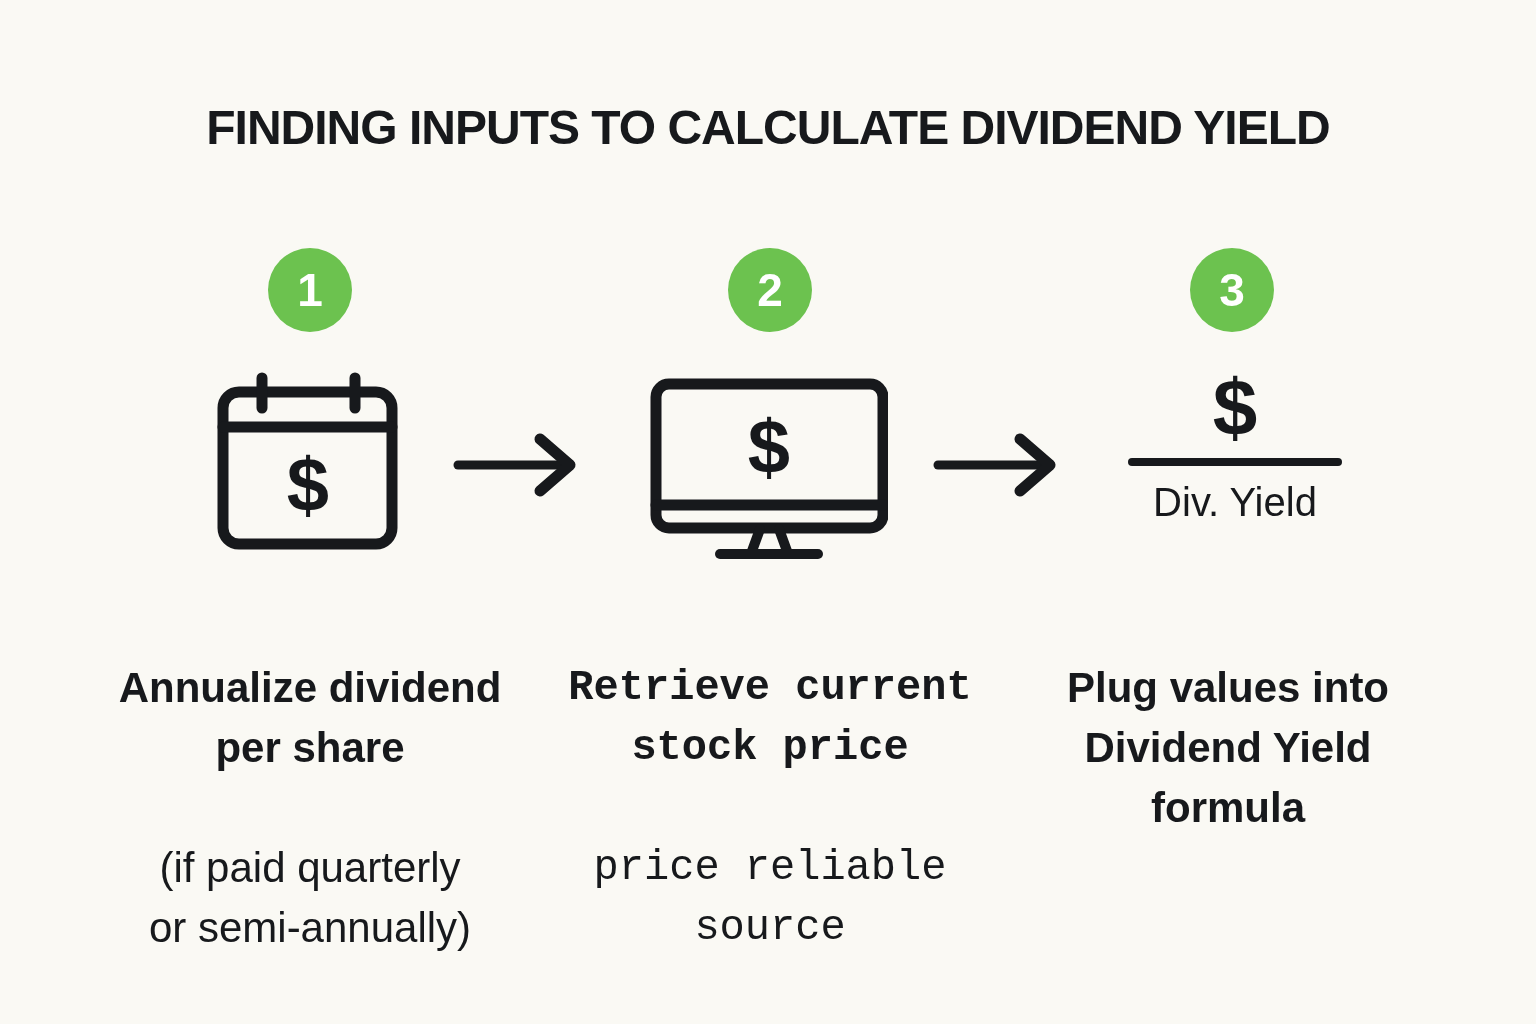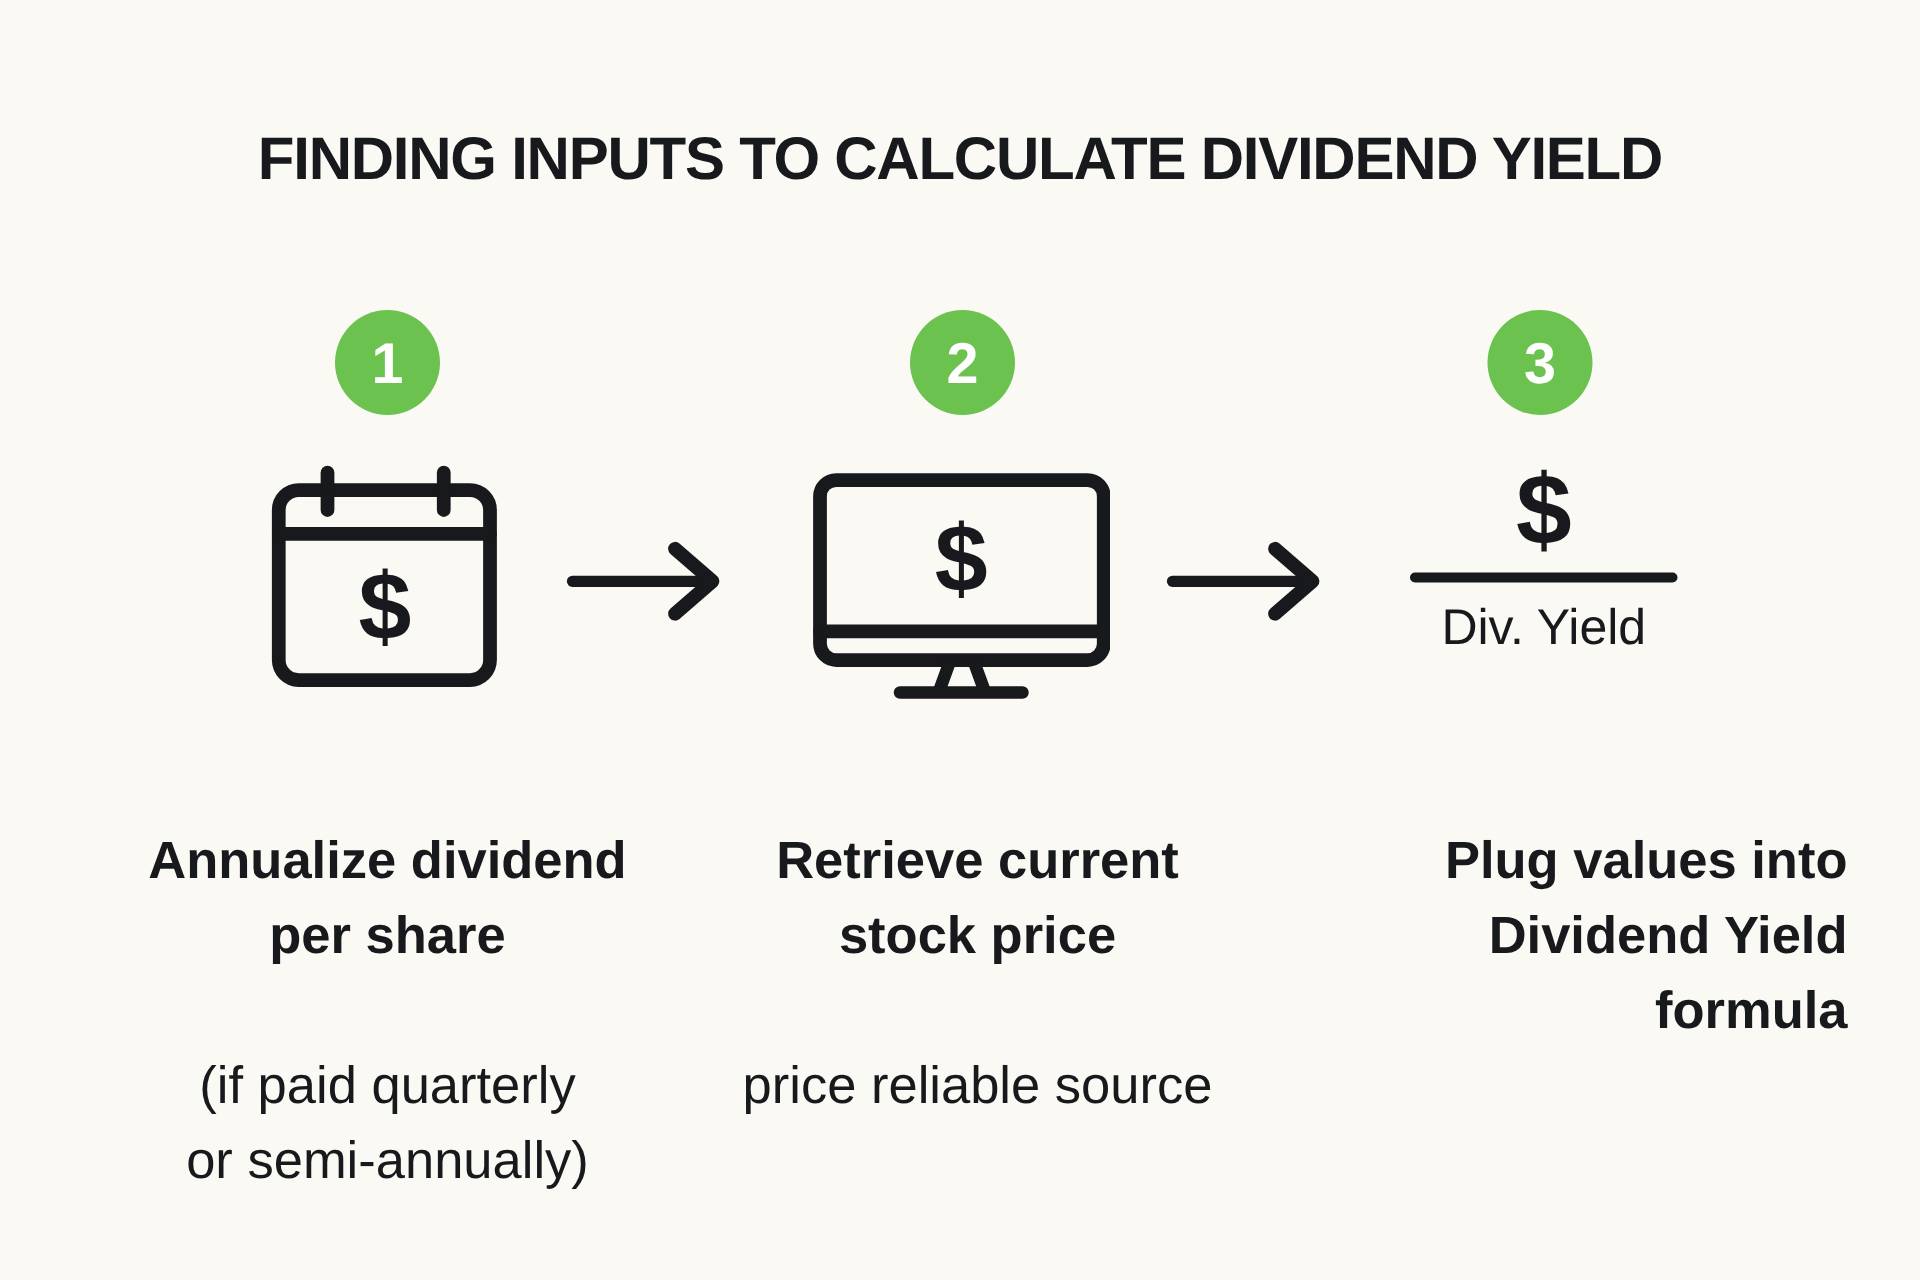--- a/index.html
+++ b/index.html
@@ -63,22 +63,22 @@
   .fraction .denominator{
     font-size:40px;line-height:52px;font-weight:500;
   }
   .caption{
     position:absolute;top:598px;width:500px;
     text-align:center;
     font-size:42px;line-height:60px;
     white-space:pre-line;
   }
   .caption-1{left:60px;}
-  .caption-2{left:532px;}
-  .caption-3{left:978px;text-align:right;}
+  .caption-2{left:520px;font-family:Liberation Mono, monospace;}
+  .caption-3{left:978px;}
   .caption .main{font-weight:600;}
   .caption .sub{font-weight:400;}
 </style>
 </head>
 <body>
 
 <div class="canvas">
 
   <h1 class="title">FINDING INPUTS TO CALCULATE DIVIDEND YIELD</h1>
 

